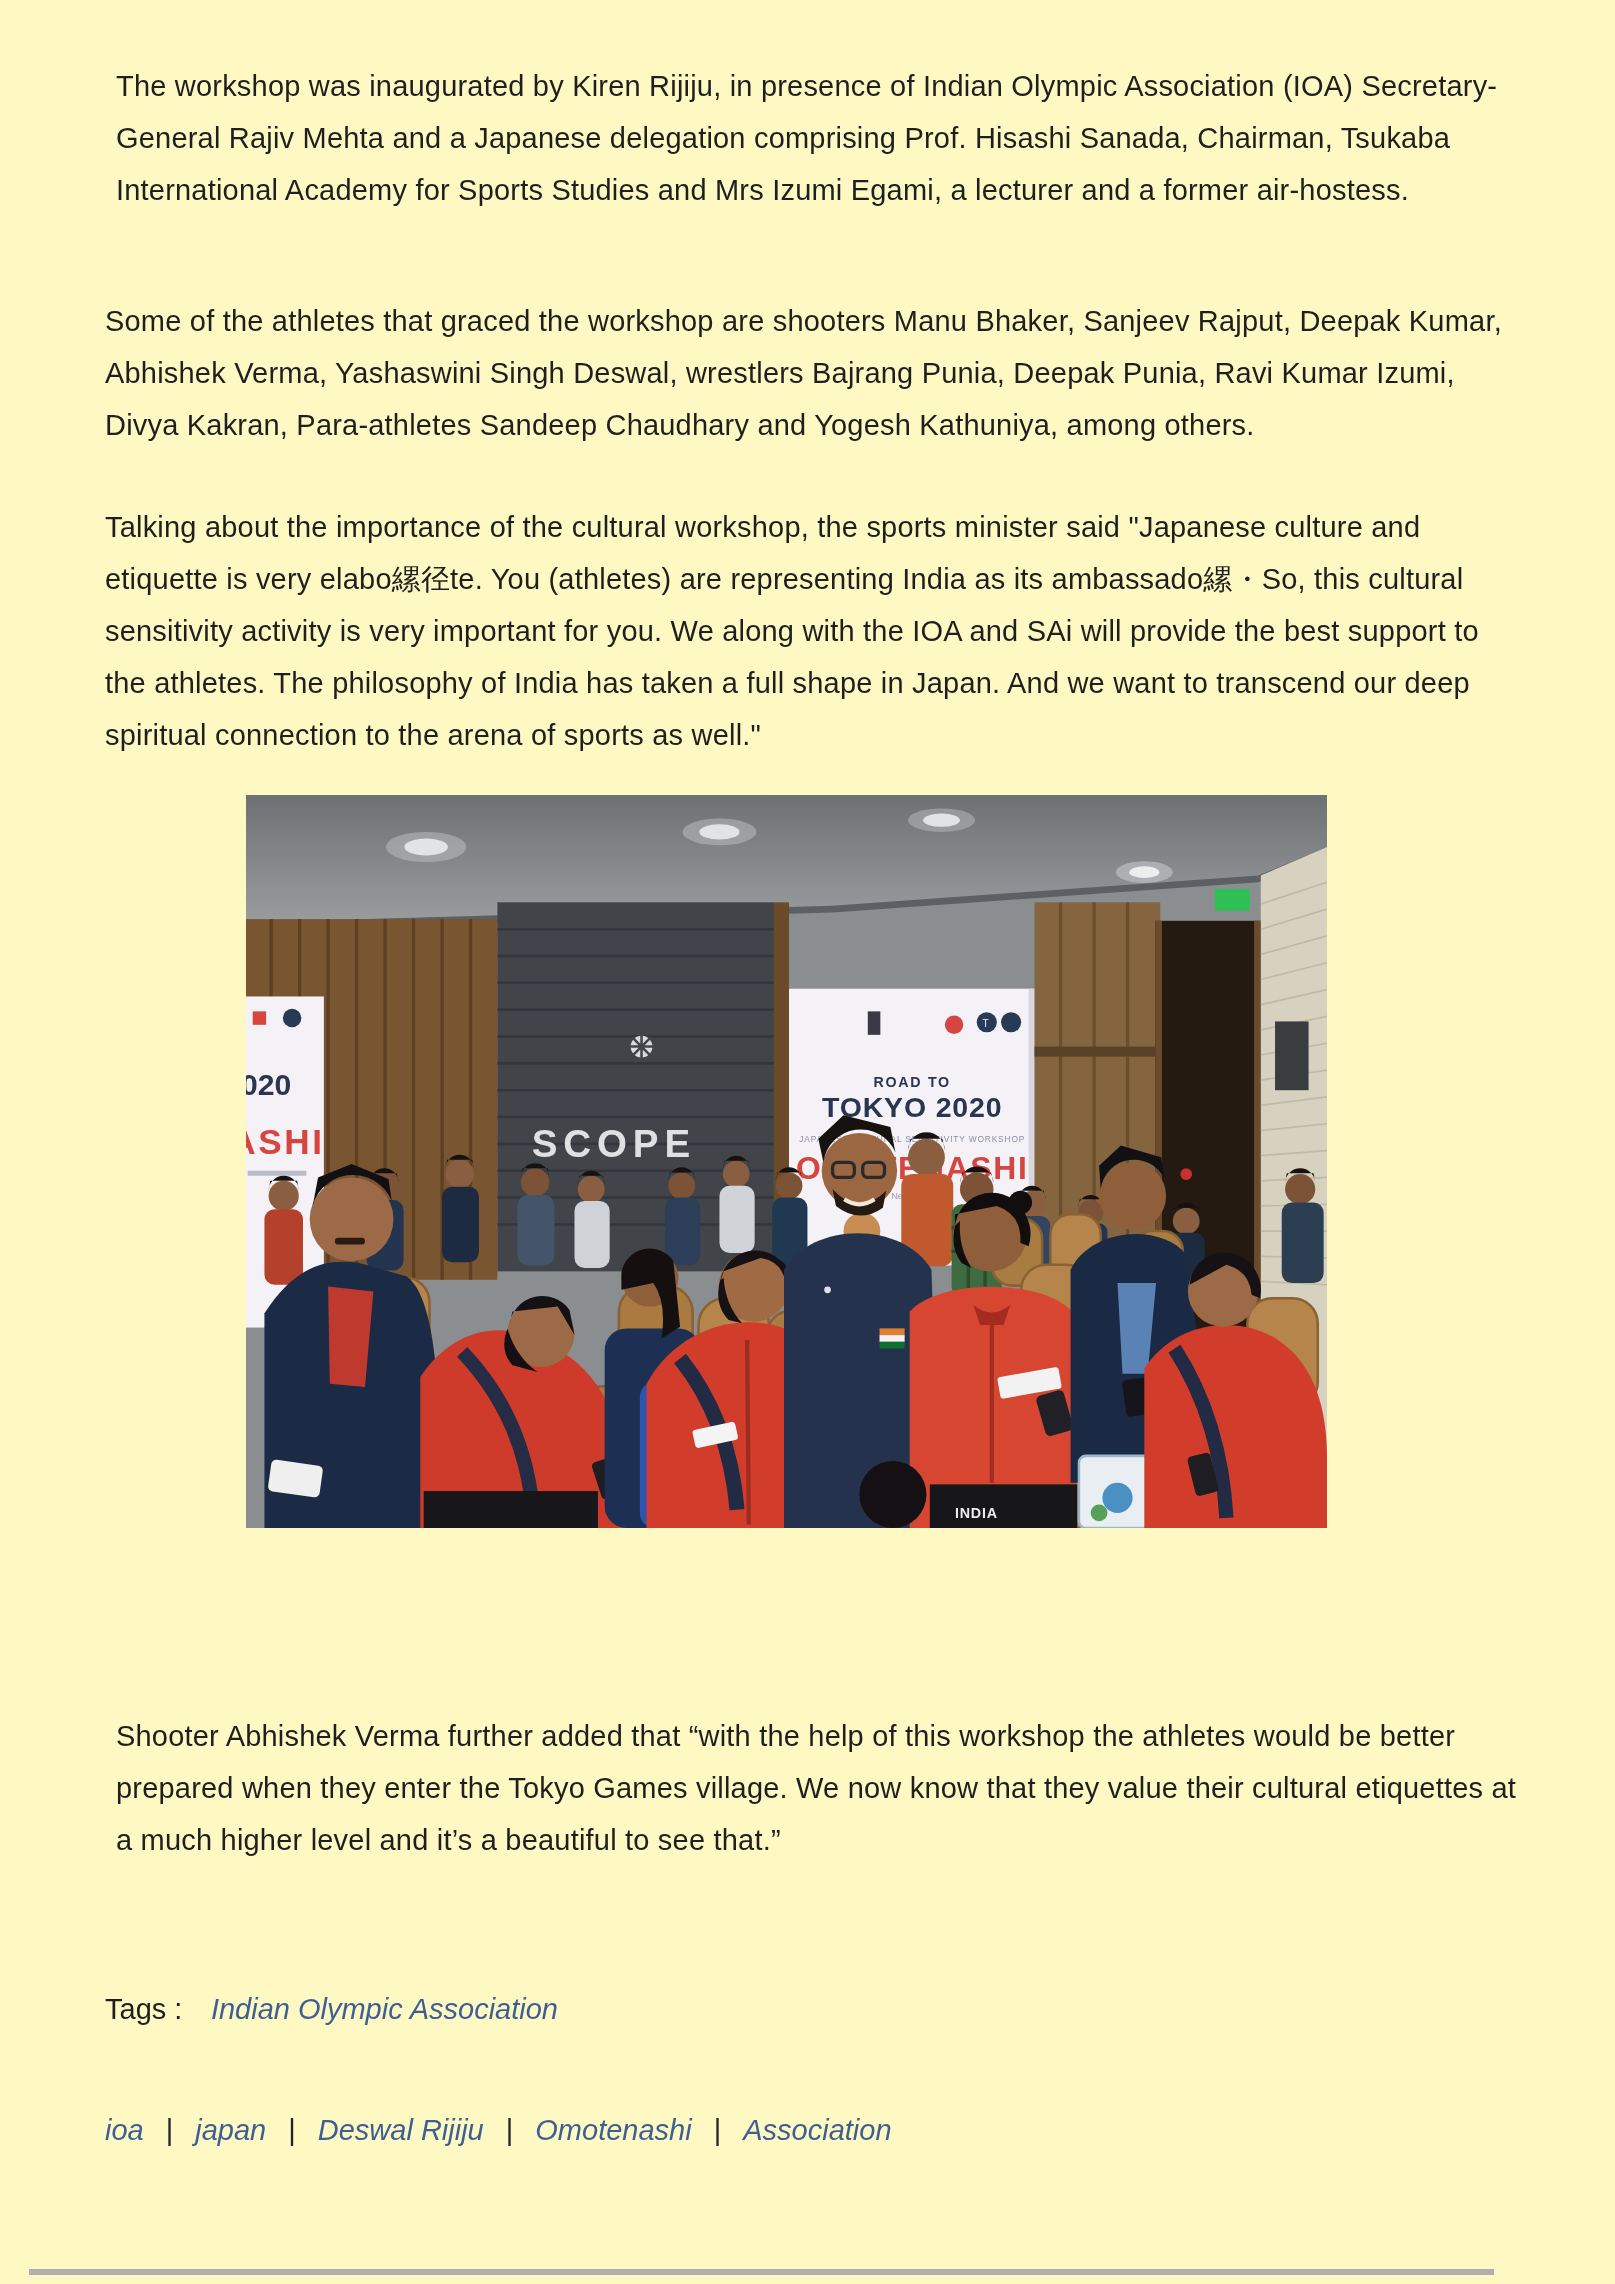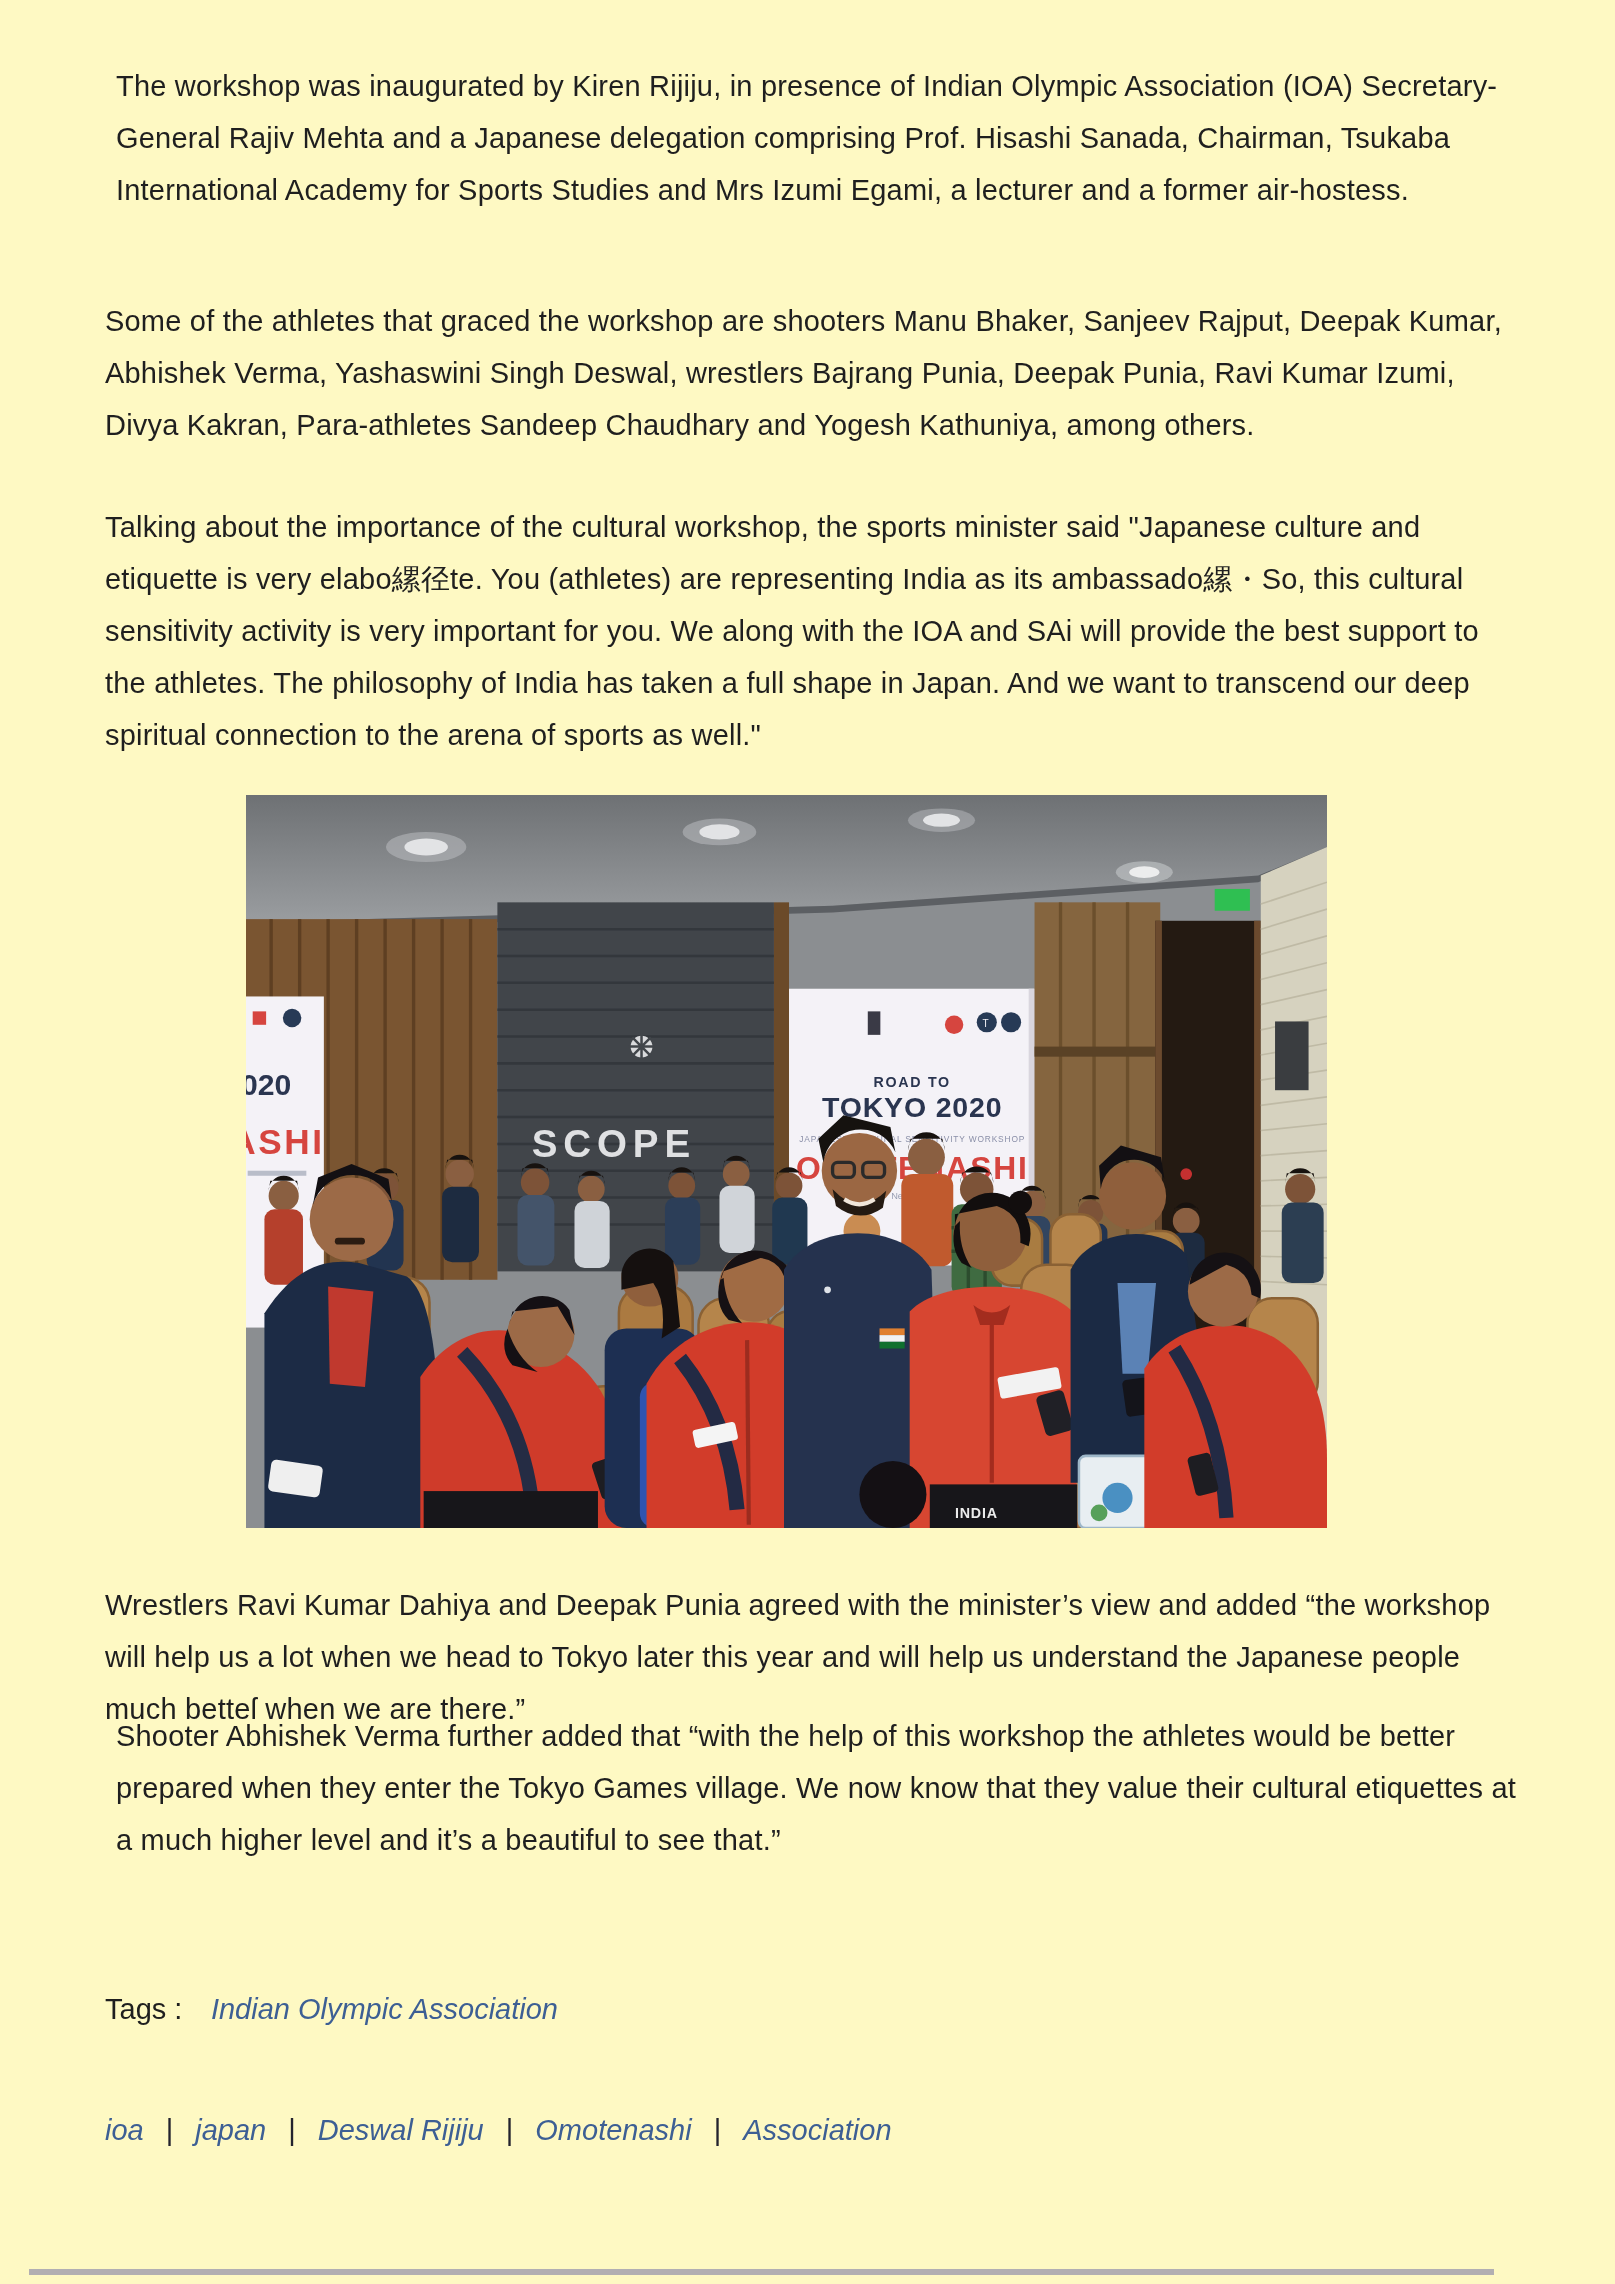--- a/index.html
+++ b/index.html
@@ -350,21 +350,20 @@
         <circle cx="1018" cy="856" r="10" fill="#57a05a"></circle>
         <path d="M1072,684 C1108,628 1182,618 1232,650 C1276,680 1290,732 1290,792 L1290,874 L1072,874 Z" fill="#d23c2a"></path>
         <path d="M1108,660 C1148,722 1166,792 1170,862" stroke="#232a44" stroke-width="17" fill="none"></path>
         <circle cx="1166" cy="592" r="42" fill="#9c6a47"></circle>
         <path d="M1126,584 a42,42 0 0 1 78,-18 q10,16 6,34 l-10,-4 q-2,-28 -30,-36 l-44,24 Z" fill="#151114"></path>
         <rect x="1128" y="786" width="28" height="48" rx="5" fill="#1d1d22" transform="rotate(-14 1142 810)"></rect>
       </g>
     </svg>
   </figure>
 
-  <p class="para" style="top:1579px">Wrestlers Ravi Kumar Dahiya and Deepak Punia agreed with the minister’s view and added “the workshop will help us a lot when we head to Tokyo later this year and will help us understand the Japanese people much betteſ when we are there.”</p>
   <p class="para indent" style="top:1710px">Shooter Abhishek Verma further added that “with the help of this workshop the athletes would be better prepared when they enter the Tokyo Games village. We now know that they value their cultural etiquettes at a much higher level and it’s a beautiful to see that.”</p>
 
   <div class="tags-label-row">
     <span>Tags :</span>
     <a class="tag-link">Indian Olympic Association</a>
   </div>
 
   <div class="tags-row">
     <a class="tag-link">ioa</a>
     <span class="pipe">|</span>

